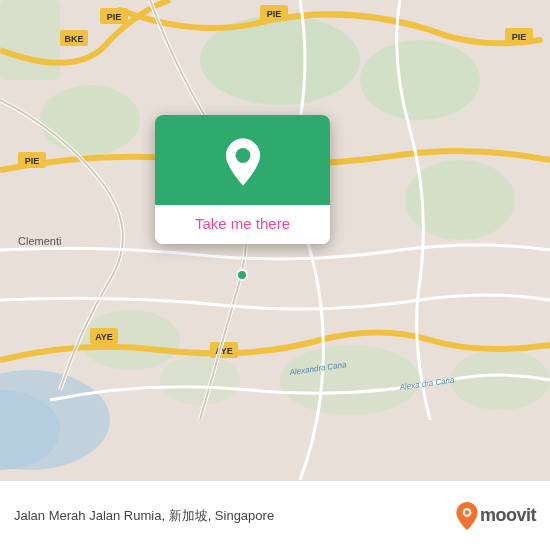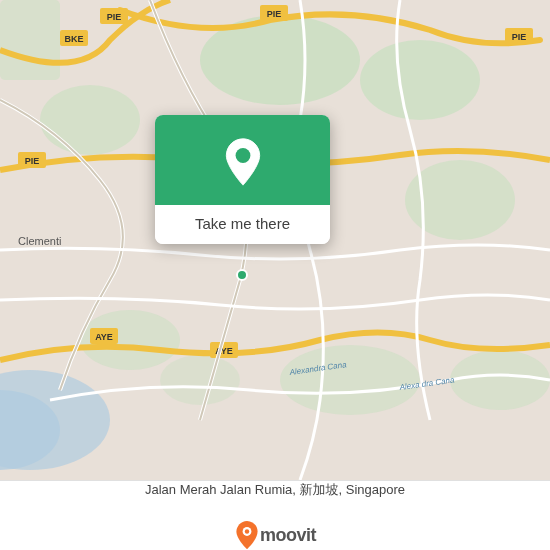--- a/index.html
+++ b/index.html
@@ -52,36 +52,35 @@
     .location-pin {
       width: 44px;
       height: 50px;
       position: relative;
     }
 
     #popup-label {
       text-align: center;
       padding: 10px 8px 12px;
       font-size: 15px;
-      color: #404040;
+      color: #ec4899;
       font-weight: 500;
       background: white;
     }
 
     
     #bottom-bar {
       width: 550px;
       height: 70px;
       background: white;
       display: flex;
       align-items: center;
       padding: 0 14px;
       border-top: 1px solid #e0e0e0;
       position: relative;
-      flex-direction: column;
     }
 
     #location-text {
       flex: 1;
       font-size: 13px;
       color: #444;
     }
 
     #moovit-logo {
       display: flex;

